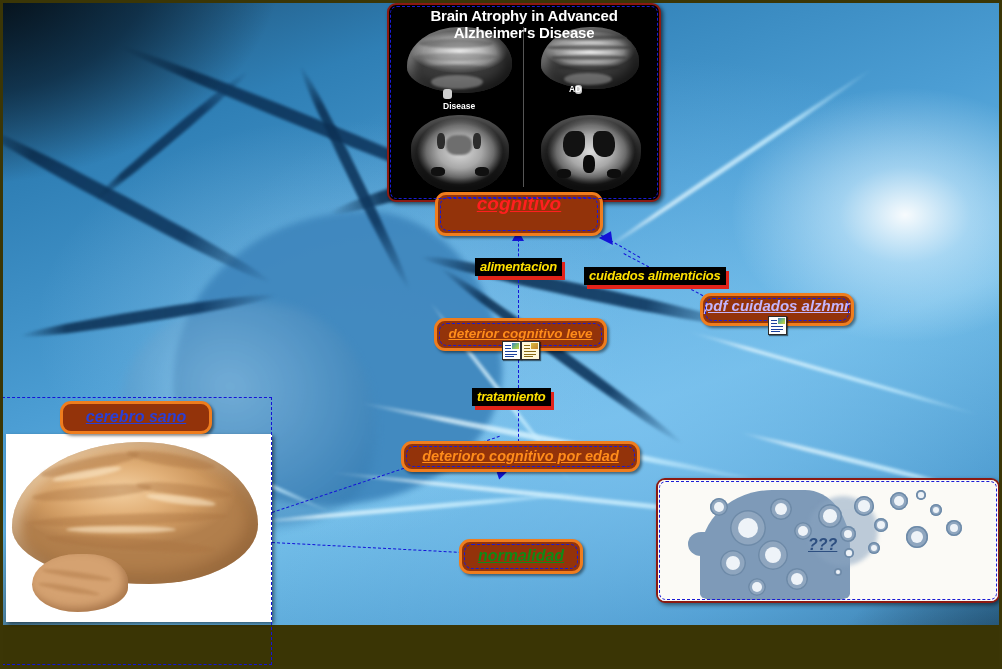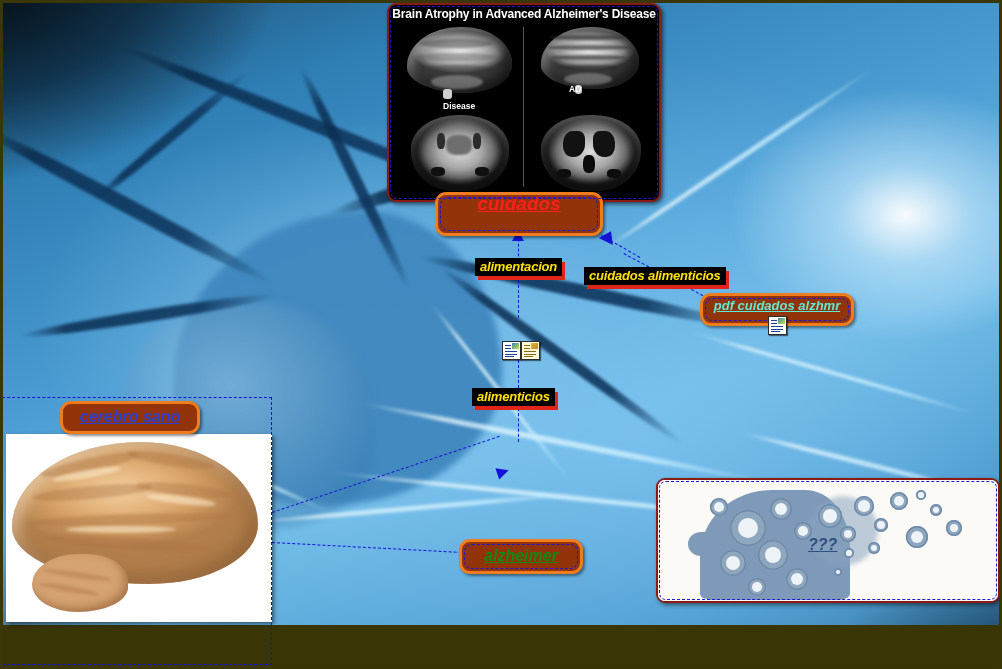--- a/index.html
+++ b/index.html
@@ -134,21 +134,21 @@
 
   
   #atrophy{
     position:absolute;left:387px;top:3px;width:270px;height:195px;
     background:#000;border:2px solid #8b1a12;border-radius:9px;overflow:hidden;
     box-shadow:2px 2px 4px rgba(0,0,0,.6);
   }
   #atrophy .selbox{position:absolute;inset:1px;border:1px dashed #1a1ad6;border-radius:7px;z-index:20;pointer-events:none;}
   #atrophy .title{
     position:absolute;left:0;top:2px;width:100%;text-align:center;
-    color:#fff;font-weight:bold;font-size:12px;letter-spacing:-.2px;z-index:10;
+    color:#fff;font-weight:bold;font-size:15px;letter-spacing:-.2px;z-index:10;
   }
   .brainimg{position:absolute;border-radius:6px;}
   .capt{position:absolute;color:#fff;font-size:8.5px;font-weight:bold;z-index:10;}
   .divline{position:absolute;left:134px;top:22px;width:1px;height:160px;background:#555;}
 
   
   .lateral{
     background:
       radial-gradient(ellipse 46% 32% at 50% 38%, #e9e9e9 0%, #bdbdbd 45%, #8a8a8a 75%, #3a3a3a 100%);
     border-radius:52% 48% 46% 58%/62% 58% 44% 40%;
@@ -264,88 +264,94 @@
 
     <div class="brainimg coronal" style="left:152px;top:110px;width:100px;height:76px;"></div>
     <div class="gyri" style="left:174px;top:126px;width:22px;height:26px;background:#121212;border-radius:45% 30% 50% 40%;filter:blur(.7px);"></div>
     <div class="gyri" style="left:204px;top:126px;width:22px;height:26px;background:#121212;border-radius:30% 45% 40% 50%;filter:blur(.7px);"></div>
     <div class="gyri" style="left:194px;top:150px;width:12px;height:18px;background:#0b0b0b;border-radius:40%;filter:blur(.7px);"></div>
     <div class="gyri" style="left:168px;top:164px;width:14px;height:9px;background:#0d0d0d;border-radius:40%;"></div>
     <div class="gyri" style="left:218px;top:164px;width:14px;height:9px;background:#0d0d0d;border-radius:40%;"></div>
   </div>
 
   <div class="node" style="left:435px;top:192px;width:168px;height:44px;">
-    <span class="lbl" style="color:#ff1f1f;font-size:19px;position:relative;top:-10px;">cuidados</span>
+    <span class="lbl" style="color:#ff1f1f;font-size:19px;position:relative;top:-10px;">cognitivo</span>
   </div>
 
   <div class="linklbl" style="left:475px;top:258px;">
     <span>alimentacion</span>
   </div>
 
   <div class="linklbl" style="left:584px;top:251px;margin-top:16px;">
     <span>cuidados alimenticios</span>
   </div>
 
   <div class="linklbl" style="left:472px;top:388px;">
-    <span>alimenticios</span>
-  </div>
-
+    <span>tratamiento</span>
+  </div>
+
+  <div class="node" style="left:434px;top:318px;width:173px;height:33px;">
+    <span class="lbl" style="color:#ff8c1a;font-size:13.5px;">deterior cognitivo leve</span>
+  </div>
   <div class="resicon" style="left:502px;top:341px;">
     <div class="thumb"></div>
     <div class="ln" style="top:3px;width:6px;"></div>
     <div class="ln" style="top:6px;width:6px;"></div>
     <div class="ln" style="top:9px;width:12px;"></div>
     <div class="ln" style="top:11.5px;width:12px;"></div>
     <div class="ln" style="top:14px;width:9px;"></div>
   </div>
   <div class="resicon yel" style="left:521px;top:341px;">
     <div class="thumb"></div>
     <div class="ln" style="top:3px;width:6px;background:#8a6a14;"></div>
     <div class="ln" style="top:6px;width:6px;background:#8a6a14;"></div>
     <div class="ln" style="top:9px;width:12px;background:#8a6a14;"></div>
     <div class="ln" style="top:11.5px;width:12px;background:#8a6a14;"></div>
     <div class="ln" style="top:14px;width:9px;background:#8a6a14;"></div>
   </div>
 
   <div class="node" style="left:700px;top:293px;width:154px;height:33px;">
-    <span class="lbl" style="color:#5eead4;font-size:13px;position:relative;top:-4px;">pdf cuidados alzhmr</span>
+    <span class="lbl" style="color:#c4b5fd;font-size:15px;position:relative;top:-4px;">pdf cuidados alzhmr</span>
   </div>
   <div class="resicon" style="left:768px;top:316px;">
     <div class="thumb"></div>
     <div class="ln" style="top:3px;width:6px;"></div>
     <div class="ln" style="top:6px;width:6px;"></div>
     <div class="ln" style="top:9px;width:12px;"></div>
     <div class="ln" style="top:11.5px;width:12px;"></div>
     <div class="ln" style="top:14px;width:9px;"></div>
   </div>
 
+  <div class="node" style="left:401px;top:441px;width:239px;height:31px;">
+    <span class="lbl" style="color:#ff8c1a;font-size:14.5px;">deterioro cognitivo por edad</span>
+  </div>
 
   <div class="node" style="left:459px;top:539px;width:124px;height:35px;">
-    <span class="lbl" style="color:#0f8a16;font-size:16px;">alzheimer</span>
+    <span class="lbl" style="color:#0f8a16;font-size:16px;">normalidad</span>
   </div>
 
   <div class="imgbox" style="left:6px;top:434px;width:266px;height:188px;border-radius:0;border:0;background:#fff;">
     <div class="tanbrain" style="left:6px;top:8px;width:246px;height:142px;"></div>
     <div class="tanridge" style="left:34px;top:24px;width:100px;height:13px;transform:rotate(-12deg);"></div>
     <div class="tanridge" style="left:120px;top:20px;width:90px;height:12px;transform:rotate(9deg);"></div>
     <div class="tanridge" style="left:26px;top:52px;width:120px;height:13px;transform:rotate(-5deg);"></div>
     <div class="tanridge" style="left:130px;top:50px;width:96px;height:12px;transform:rotate(6deg);"></div>
     <div class="tanridge" style="left:22px;top:80px;width:200px;height:11px;transform:rotate(-2deg);"></div>
     <div class="tanridge" style="left:40px;top:104px;width:170px;height:12px;transform:rotate(4deg);"></div>
     <div class="tanhl" style="left:46px;top:36px;width:70px;height:8px;transform:rotate(-10deg);"></div>
     <div class="tanhl" style="left:140px;top:62px;width:70px;height:8px;transform:rotate(7deg);"></div>
     <div class="tanhl" style="left:60px;top:92px;width:110px;height:7px;"></div>
     <div class="cerebellum" style="left:26px;top:120px;width:96px;height:58px;"></div>
     <div class="tanridge" style="left:36px;top:138px;width:70px;height:6px;transform:rotate(8deg);"></div>
     <div class="tanridge" style="left:32px;top:152px;width:62px;height:6px;transform:rotate(10deg);"></div>
   </div>
 
   <div style="position:absolute;left:2px;top:397px;width:270px;height:268px;border:1.6px dashed #1313d8;box-sizing:border-box;"></div>
 
-  <div class="node sel-none" style="left:60px;top:401px;width:140px;height:33px;">
+  <div class="node sel-none" style="left:60px;top:401px;width:152px;height:33px;">
     <span class="lbl" style="color:#2a3fd6;font-size:16px;">cerebro sano</span>
   </div>
 
   <div class="imgbox" style="left:656px;top:478px;width:344px;height:125px;">
     <div class="selbox"></div>
     <div class="gearbg"></div>
 
     <div style="position:absolute;left:42px;top:10px;width:150px;height:110px;
                 background:#7e9ab8;
                 border-radius:48% 30% 8% 8%/60% 52% 6% 6%;"></div>

